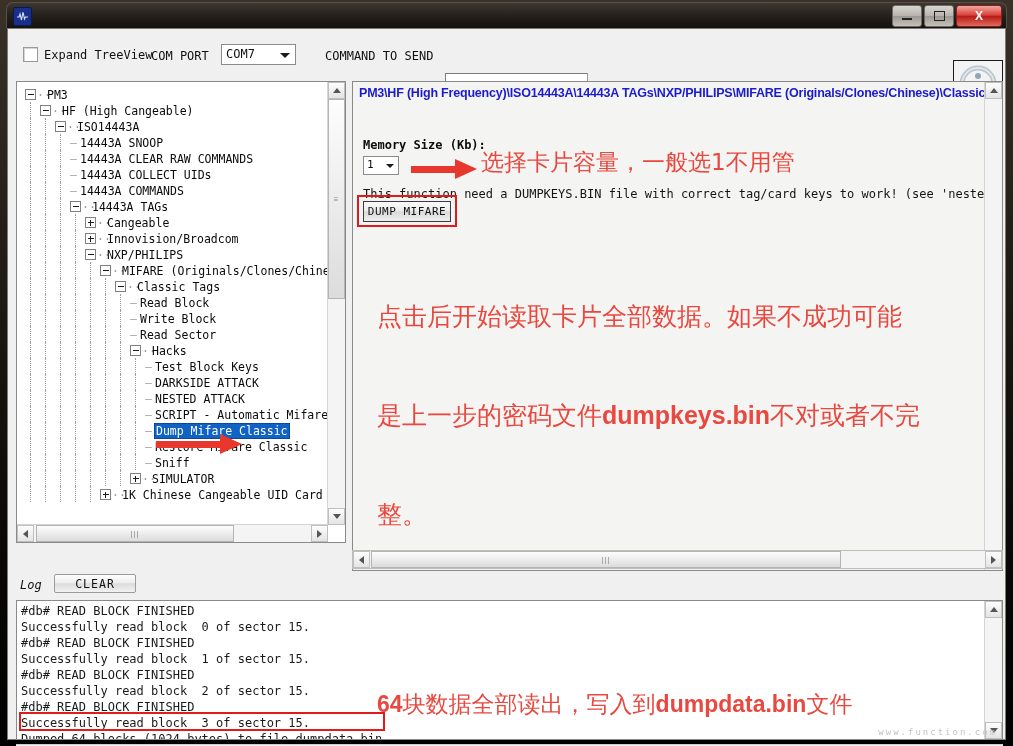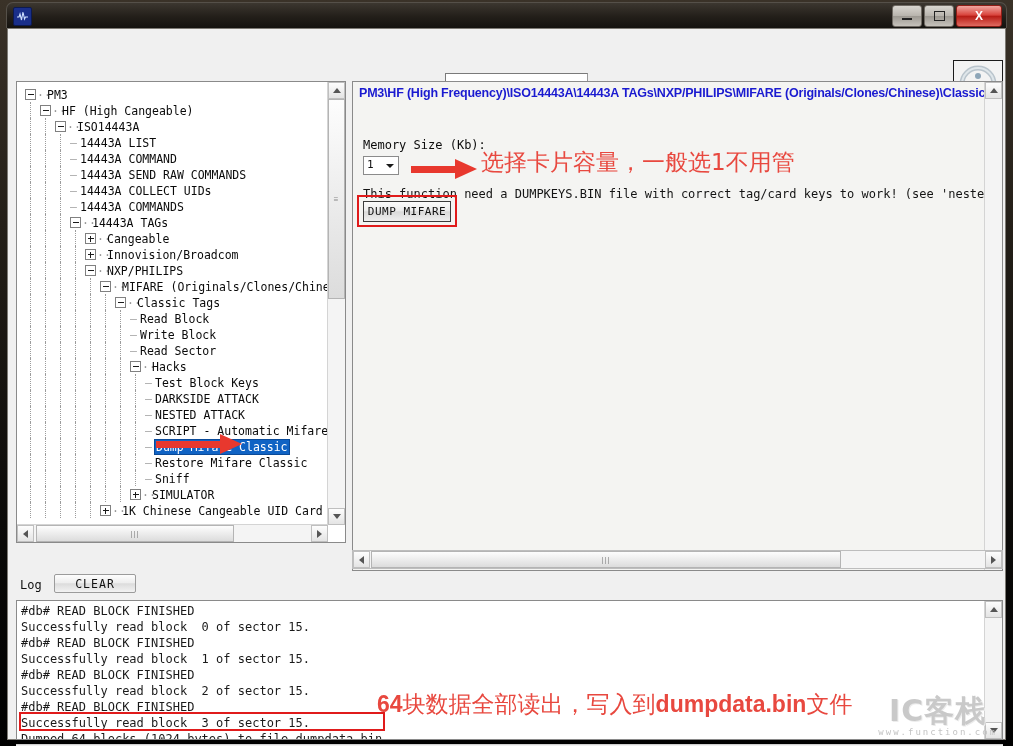--- a/index.html
+++ b/index.html
@@ -182,21 +182,21 @@
     position: absolute; left: 344px; top: 52px; width: 651px; height: 490px;
     background: #f4f4f2; border: 1px solid #8a8a8a;
     box-sizing: border-box; overflow: hidden;
   }
   .path-text {
     position: absolute; left: 6px; top: 4px;
     font-family: "Liberation Sans", sans-serif;
     font-size: 12.5px; font-weight: bold; color: #1a1ad0;
     white-space: nowrap; letter-spacing: -0.2px;
   }
-  .mono { font-family: "DejaVu Sans Mono", monospace; font-size: 12px; color: #0c0c0c; }
+  .mono { font-family: "DejaVu Sans Mono", monospace; font-size: 12px; color: #0c0c0c; font-weight: bold; }
   .memlabel { position: absolute; left: 10px; top: 56px; }
   .memcombo {
     position: absolute; left: 10px; top: 74px; width: 36px; height: 19px;
     background: #fff; border: 1px solid #8b8b8b; box-sizing: border-box;
     font-family: "DejaVu Sans Mono", monospace; font-size: 11px;
     padding: 1px 0 0 3px; color:#101010;
   }
   .memcombo .arrow {
     position: absolute; right: 4px; top: 7px; width: 0; height: 0;
     border-left: 4px solid transparent; border-right: 4px solid transparent;
@@ -239,21 +239,21 @@
     width: 0; height: 0;
     border-top: 10px solid transparent;
     border-bottom: 10px solid transparent;
     border-left: 22px solid #e8382e;
   }
 
   
   .logbar { position: absolute; left: 8px; top: 545px; width: 987px; height: 24px; }
   .log-label {
     position: absolute; left: 4px; top: 4px;
-    font-family: "DejaVu Sans Mono", monospace; font-size: 12px; color: #111;
+    font-family: "DejaVu Sans Mono", monospace; font-size: 12px; color: #111; font-style: italic;
   }
   .clearbtn {
     position: absolute; left: 38px; top: 0px; width: 82px; height: 19px;
     background: linear-gradient(180deg,#fdfdfd 0%, #eeeeee 45%, #dcdcdc 52%, #f2f2f2 100%);
     border: 1px solid #9b9b9b; box-sizing: border-box; border-radius: 2px;
     display: flex; align-items: center; justify-content: center;
     font-family: "DejaVu Sans Mono", monospace; font-size: 11.5px; color: #111;
     letter-spacing: 1px;
   }
   .logbox {
@@ -308,41 +308,52 @@
         </div>
       <div class="wbtn">
           <div class="glyph-max"></div>
         </div>
       <div class="wbtn close">X</div>
     </div>
   </div>
 
   <div class="client">
 
+    <div class="toolbar">
+      <div class="chk-wrap">
+        <div class="chkbox"></div>
+        <span class="tb-label">Expand TreeView</span>
+      </div>
+      <span class="tb-label comport-label">COM PORT</span>
+      <div class="combo">
+        <span>COM7</span>
+        <span class="arrow"></span>
+      </div>
+      <span class="tb-label cmd-label">COMMAND TO SEND</span>
+    </div>
 
     <input class="cmd-input" style="top: 44px; left: 437px; position: absolute;" value="" placeholder="">
 
     <div class="info-btn">
       <svg width="38" height="38" viewBox="0 0 38 38">
         <circle cx="19" cy="19" r="16" fill="none" stroke="#b9c4cc" stroke-width="5"></circle>
         <circle cx="19" cy="19" r="16" fill="none" stroke="#dfe6ea" stroke-width="2"></circle>
         <circle cx="19" cy="11" r="3" fill="#8ea6b8"></circle>
         <path d="M16 16 h6 v12 h-6 z" fill="#8ea6b8"></path>
       </svg>
     </div>
 
     <div class="treepanel">
       <div class="inner">
         <div class="tree" id="tree-root">
             <div class="trow"><span style="display: inline-block; width: 0px;"></span><span class="pm"></span><span class="leafdash">··</span><span class="tlabel">PM3</span></div>
             <div class="trow"><span class="gline" style="left: 5px;"></span><span style="display: inline-block; width: 15px;"></span><span class="pm"></span><span class="leafdash">··</span><span class="tlabel">HF (High Cangeable)</span></div>
             <div class="trow"><span class="gline" style="left: 5px;"></span><span class="gline" style="left: 20px;"></span><span style="display: inline-block; width: 30px;"></span><span class="pm"></span><span class="leafdash">··</span><span class="tlabel">ISO14443A</span></div>
-            <div class="trow"><span class="gline" style="left: 5px;"></span><span class="gline" style="left: 20px;"></span><span class="gline" style="left: 35px;"></span><span style="display: inline-block; width: 45px;"></span><span class="leafdash" style="color: rgb(170, 170, 170);">—</span><span class="tlabel">14443A LIST</span></div>
-            <div class="trow"><span class="gline" style="left: 5px;"></span><span class="gline" style="left: 20px;"></span><span class="gline" style="left: 35px;"></span><span style="display: inline-block; width: 45px;"></span><span class="leafdash" style="color: rgb(170, 170, 170);">—</span><span class="tlabel">14443A COMMAND</span></div>
-            <div class="trow"><span class="gline" style="left: 5px;"></span><span class="gline" style="left: 20px;"></span><span class="gline" style="left: 35px;"></span><span style="display: inline-block; width: 45px;"></span><span class="leafdash" style="color: rgb(170, 170, 170);">—</span><span class="tlabel">14443A SEND RAW COMMANDS</span></div>
+            <div class="trow"><span class="gline" style="left: 5px;"></span><span class="gline" style="left: 20px;"></span><span class="gline" style="left: 35px;"></span><span style="display: inline-block; width: 45px;"></span><span class="leafdash" style="color: rgb(170, 170, 170);">—</span><span class="tlabel">14443A SNOOP</span></div>
+            <div class="trow"><span class="gline" style="left: 5px;"></span><span class="gline" style="left: 20px;"></span><span class="gline" style="left: 35px;"></span><span style="display: inline-block; width: 45px;"></span><span class="leafdash" style="color: rgb(170, 170, 170);">—</span><span class="tlabel">14443A CLEAR RAW COMMANDS</span></div>
             <div class="trow"><span class="gline" style="left: 5px;"></span><span class="gline" style="left: 20px;"></span><span class="gline" style="left: 35px;"></span><span style="display: inline-block; width: 45px;"></span><span class="leafdash" style="color: rgb(170, 170, 170);">—</span><span class="tlabel">14443A COLLECT UIDs</span></div>
             <div class="trow"><span class="gline" style="left: 5px;"></span><span class="gline" style="left: 20px;"></span><span class="gline" style="left: 35px;"></span><span style="display: inline-block; width: 45px;"></span><span class="leafdash" style="color: rgb(170, 170, 170);">—</span><span class="tlabel">14443A COMMANDS</span></div>
             <div class="trow"><span class="gline" style="left: 5px;"></span><span class="gline" style="left: 20px;"></span><span class="gline" style="left: 35px;"></span><span style="display: inline-block; width: 45px;"></span><span class="pm"></span><span class="leafdash">··</span><span class="tlabel">14443A TAGs</span></div>
             <div class="trow"><span class="gline" style="left: 5px;"></span><span class="gline" style="left: 20px;"></span><span class="gline" style="left: 35px;"></span><span class="gline" style="left: 50px;"></span><span style="display: inline-block; width: 60px;"></span><span class="pm plus"></span><span class="leafdash">··</span><span class="tlabel">Cangeable</span></div>
             <div class="trow"><span class="gline" style="left: 5px;"></span><span class="gline" style="left: 20px;"></span><span class="gline" style="left: 35px;"></span><span class="gline" style="left: 50px;"></span><span style="display: inline-block; width: 60px;"></span><span class="pm plus"></span><span class="leafdash">··</span><span class="tlabel">Innovision/Broadcom</span></div>
             <div class="trow"><span class="gline" style="left: 5px;"></span><span class="gline" style="left: 20px;"></span><span class="gline" style="left: 35px;"></span><span class="gline" style="left: 50px;"></span><span style="display: inline-block; width: 60px;"></span><span class="pm"></span><span class="leafdash">··</span><span class="tlabel">NXP/PHILIPS</span></div>
             <div class="trow"><span class="gline" style="left: 5px;"></span><span class="gline" style="left: 20px;"></span><span class="gline" style="left: 35px;"></span><span class="gline" style="left: 50px;"></span><span class="gline" style="left: 65px;"></span><span style="display: inline-block; width: 75px;"></span><span class="pm"></span><span class="leafdash">··</span><span class="tlabel">MIFARE (Originals/Clones/Chinese)</span></div>
             <div class="trow"><span class="gline" style="left: 5px;"></span><span class="gline" style="left: 20px;"></span><span class="gline" style="left: 35px;"></span><span class="gline" style="left: 50px;"></span><span class="gline" style="left: 65px;"></span><span class="gline" style="left: 80px;"></span><span style="display: inline-block; width: 90px;"></span><span class="pm"></span><span class="leafdash">··</span><span class="tlabel">Classic Tags</span></div>
             <div class="trow"><span class="gline" style="left: 5px;"></span><span class="gline" style="left: 20px;"></span><span class="gline" style="left: 35px;"></span><span class="gline" style="left: 50px;"></span><span class="gline" style="left: 65px;"></span><span class="gline" style="left: 80px;"></span><span class="gline" style="left: 95px;"></span><span style="display: inline-block; width: 105px;"></span><span class="leafdash" style="color: rgb(170, 170, 170);">—</span><span class="tlabel">Read Block</span></div>
             <div class="trow"><span class="gline" style="left: 5px;"></span><span class="gline" style="left: 20px;"></span><span class="gline" style="left: 35px;"></span><span class="gline" style="left: 50px;"></span><span class="gline" style="left: 65px;"></span><span class="gline" style="left: 80px;"></span><span class="gline" style="left: 95px;"></span><span style="display: inline-block; width: 105px;"></span><span class="leafdash" style="color: rgb(170, 170, 170);">—</span><span class="tlabel">Write Block</span></div>
@@ -391,20 +402,25 @@
         <div class="shaft" style="width:46px;"></div>
         <div class="head" style="left:44px;"></div>
       </div>
       <div class="anno" style="left:128px; top:65px; font-size:23px;">选择卡片容量，一般选1不用管</div>
 
       <div class="warnline">This function need a DUMPKEYS.BIN file with correct tag/card keys to work! (see 'nested attac</div>
 
       <div class="dumpbtn-box"></div>
       <div class="dumpbtn">DUMP MIFARE</div>
 
+      <div class="anno" style="left:24px; top:152px; font-size:25px; line-height:33px;">
+        <div><span>点击后开始读取卡片全部数据。如果不成功可能</span></div>
+        <div><span>是上一步的密码文件</span><b>dumpkeys.bin</b><span>不对或者不完</span></div>
+        <div><span>整。</span></div>
+      </div>
 
 
       <div class="vsb" style="bottom:0;">
         <div class="sb-btn" style="left:0;top:0;width:17px;height:17px;">
             <div class="tri tri-up"></div>
           </div>
       </div>
     </div>
 
     <div class="arrow-red" style="left:148px; top:412px; width:92px; z-index:20;">
@@ -445,18 +461,17 @@
           </div>
       </div>
     </div>
 
     <div class="statusbar">
       
       
     </div>
 
     <div class="watermark">
-      <div class="wm-main">IC客栈</div>
       <div class="wm-sub">www.function.com</div>
     </div>
 
   </div>
 </div>
 
 </body></html>

